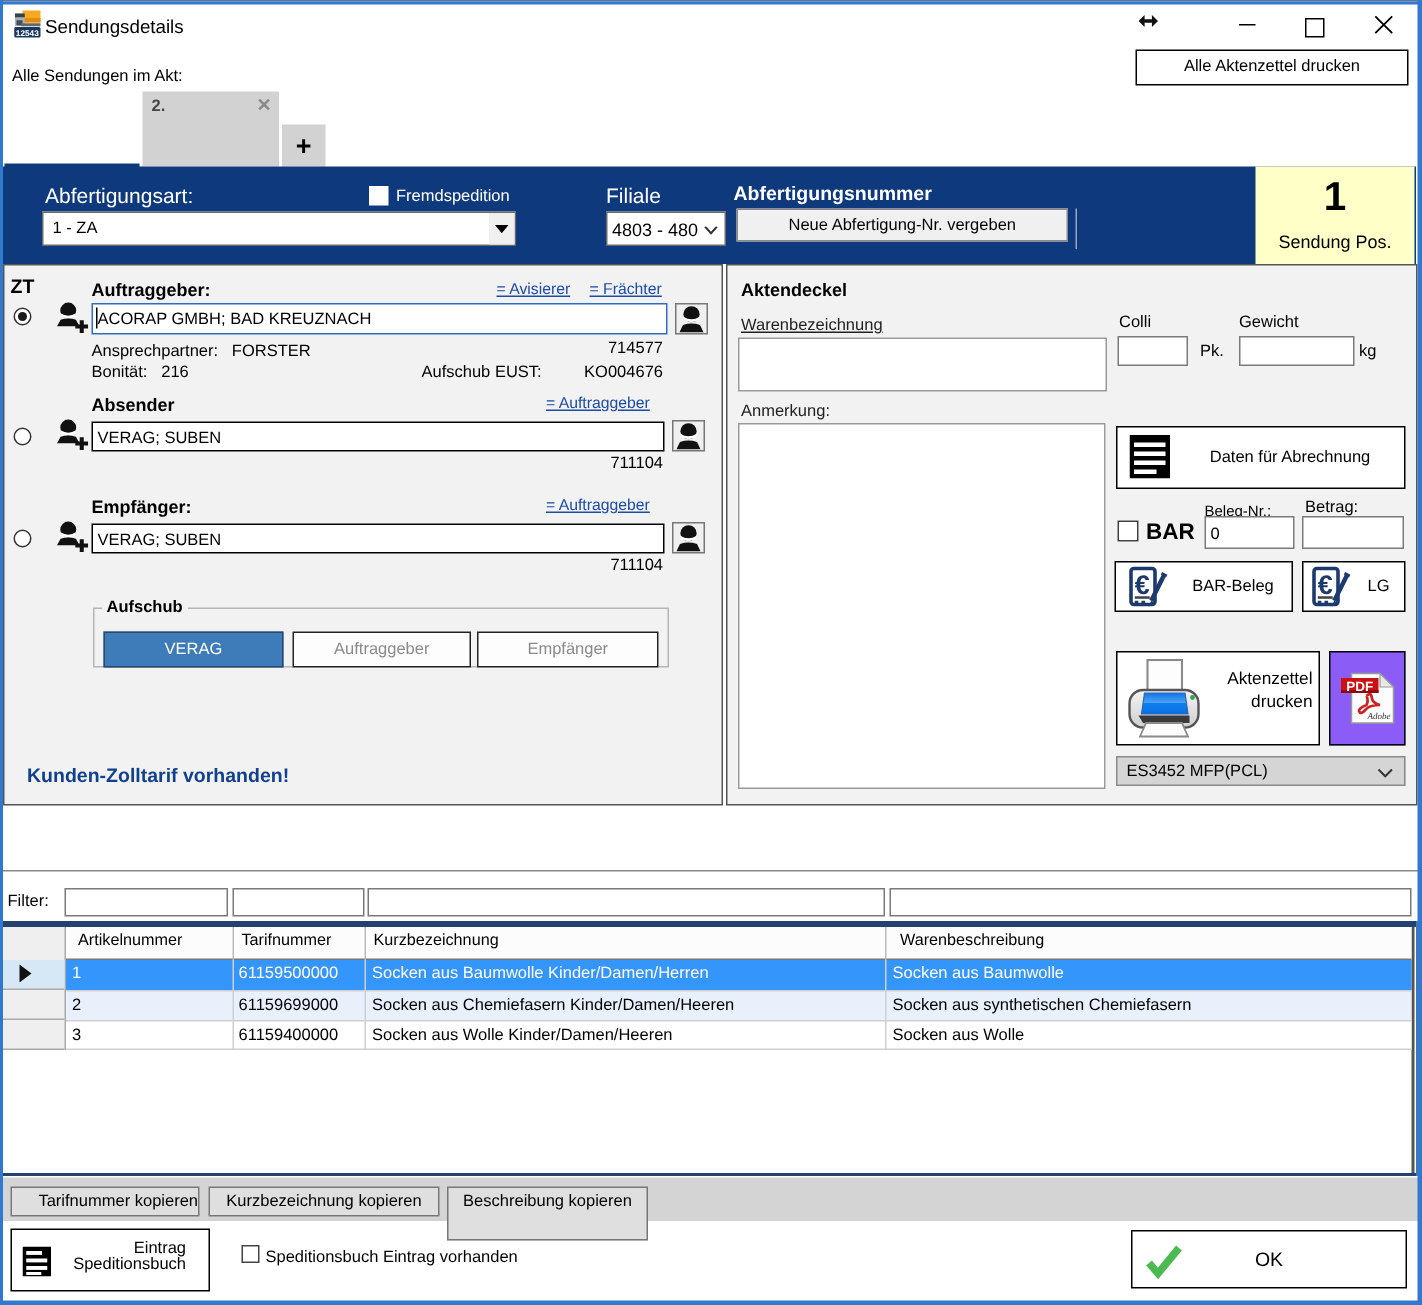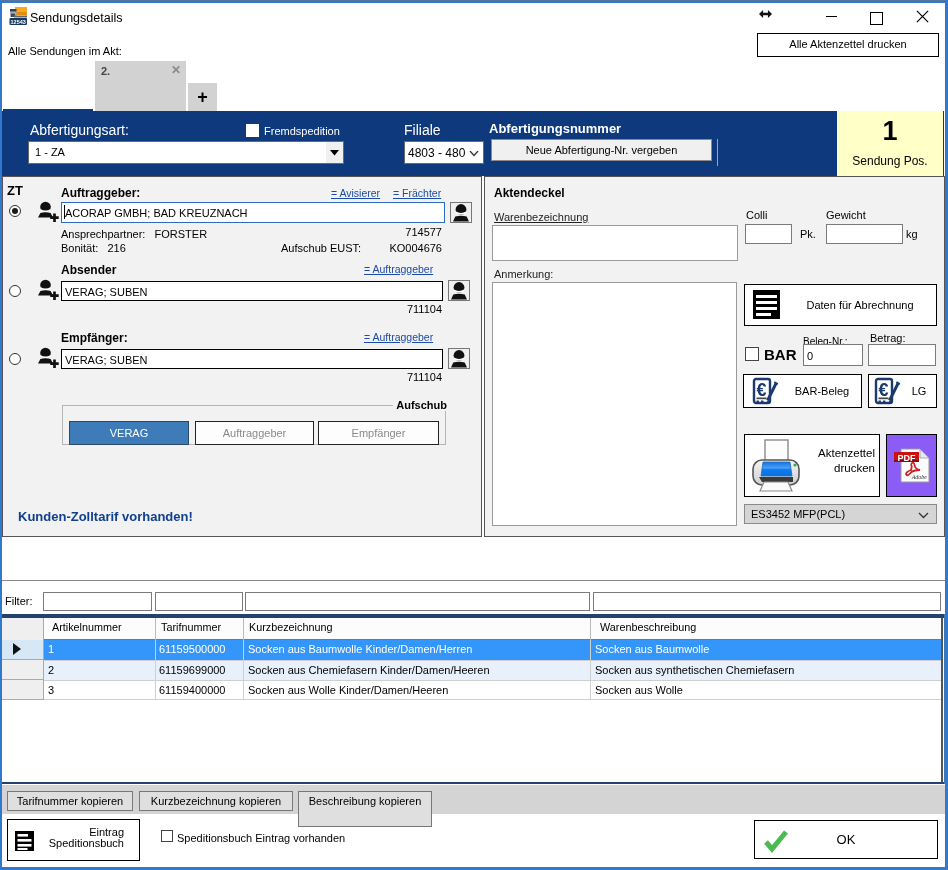--- a/index.html
+++ b/index.html
@@ -152,21 +152,21 @@
     <svg width="20" height="19" viewBox="0 0 20 19">
       <circle cx="10" cy="6.5" r="5.4" fill="#111"></circle>
       <path d="M4.6 8.2 Q10 11.6 15.4 8.2 L14.8 10.4 Q10 13.2 5.2 10.4 Z" fill="#fff"></path>
       <path d="M2 18.5 L4.3 13.6 Q10 11.8 15.7 13.6 L18 18.5 Z" fill="#111"></path>
     </svg>
   </div>
   <div class="abs" style="left:370px;top:371px;width:72px;text-align:right;font-size:11px;">711104</div>
 
   <fieldset class="abs" style="left:62px;top:399px;width:384px;height:46px;border:1px solid #b5b5b5;
         margin:0;padding:0;box-sizing:border-box;">
-    <legend style="font-size:11px;font-weight:bold;margin-left:5px;padding:0 3px;text-align:right;">Aufschub</legend>
+    <legend style="font-size:11px;font-weight:bold;margin-left:5px;padding:0 3px;">Aufschub</legend>
   </fieldset>
   <div class="abs" style="left:69px;top:421px;width:120px;height:24px;background:#3e7cb9;border:1px solid #2b4a68;
        box-sizing:border-box;color:#fff;font-size:11px;text-align:center;line-height:22px;">VERAG</div>
   <div class="abs" style="left:195px;top:421px;width:119px;height:24px;background:#fdfdfd;border:1px solid #222;
        box-sizing:border-box;color:#8a8a8a;font-size:11px;text-align:center;line-height:22px;">Auftraggeber</div>
   <div class="abs" style="left:318px;top:421px;width:121px;height:24px;background:#fdfdfd;border:1px solid #222;
        box-sizing:border-box;color:#8a8a8a;font-size:11px;text-align:center;line-height:22px;">Empfänger</div>
 
   <div class="abs b" style="left:18px;top:509px;font-size:13px;color:#10408e;">Kunden-Zolltarif vorhanden!</div>
 
@@ -322,21 +322,21 @@
   </div>
 
   <div class="abs" style="left:155px;top:640px;width:1px;height:60px;background:#cfcfcf;"></div>
   <div class="abs" style="left:243px;top:640px;width:1px;height:60px;background:#cfcfcf;"></div>
   <div class="abs" style="left:590px;top:640px;width:1px;height:60px;background:#cfcfcf;"></div>
 
   <div class="abs" style="left:944px;top:614px;width:3px;height:170px;background:#3f76b5;"></div>
 
   <div class="abs" style="left:0px;top:785px;width:946px;height:29px;background:#d4d4d4;"></div>
   <div class="abs" style="left:7px;top:791px;width:126px;height:20px;background:#dfdfdf;border:1px solid #777;
-       box-sizing:border-box;font-size:11px;text-align:center;line-height:18px;">Tarifnummer kopieren</div>
+       box-sizing:border-box;font-size:11px;text-align:right;line-height:18px;">Tarifnummer kopieren</div>
   <div class="abs" style="left:139px;top:791px;width:154px;height:20px;background:#dfdfdf;border:1px solid #777;
        box-sizing:border-box;font-size:11px;text-align:center;line-height:18px;">Kurzbezeichnung kopieren</div>
   <div class="abs" style="left:298px;top:791px;width:134px;height:36px;background:#dfdfdf;border:1px solid #777;
        box-sizing:border-box;font-size:11px;text-align:center;line-height:18px;">Beschreibung kopieren</div>
 
   <div class="abs" style="left:7px;top:819px;width:133px;height:42px;background:#fff;border:1px solid #000;box-sizing:border-box;">
     <svg class="abs" style="left:7px;top:11px" width="19" height="20" viewBox="0 0 19 20">
       <rect width="19" height="20" fill="#000"></rect>
       <rect x="2.5" y="3" width="14" height="2.6" fill="#fff"></rect>
       <rect x="2.5" y="8" width="14" height="2.6" fill="#fff"></rect>

